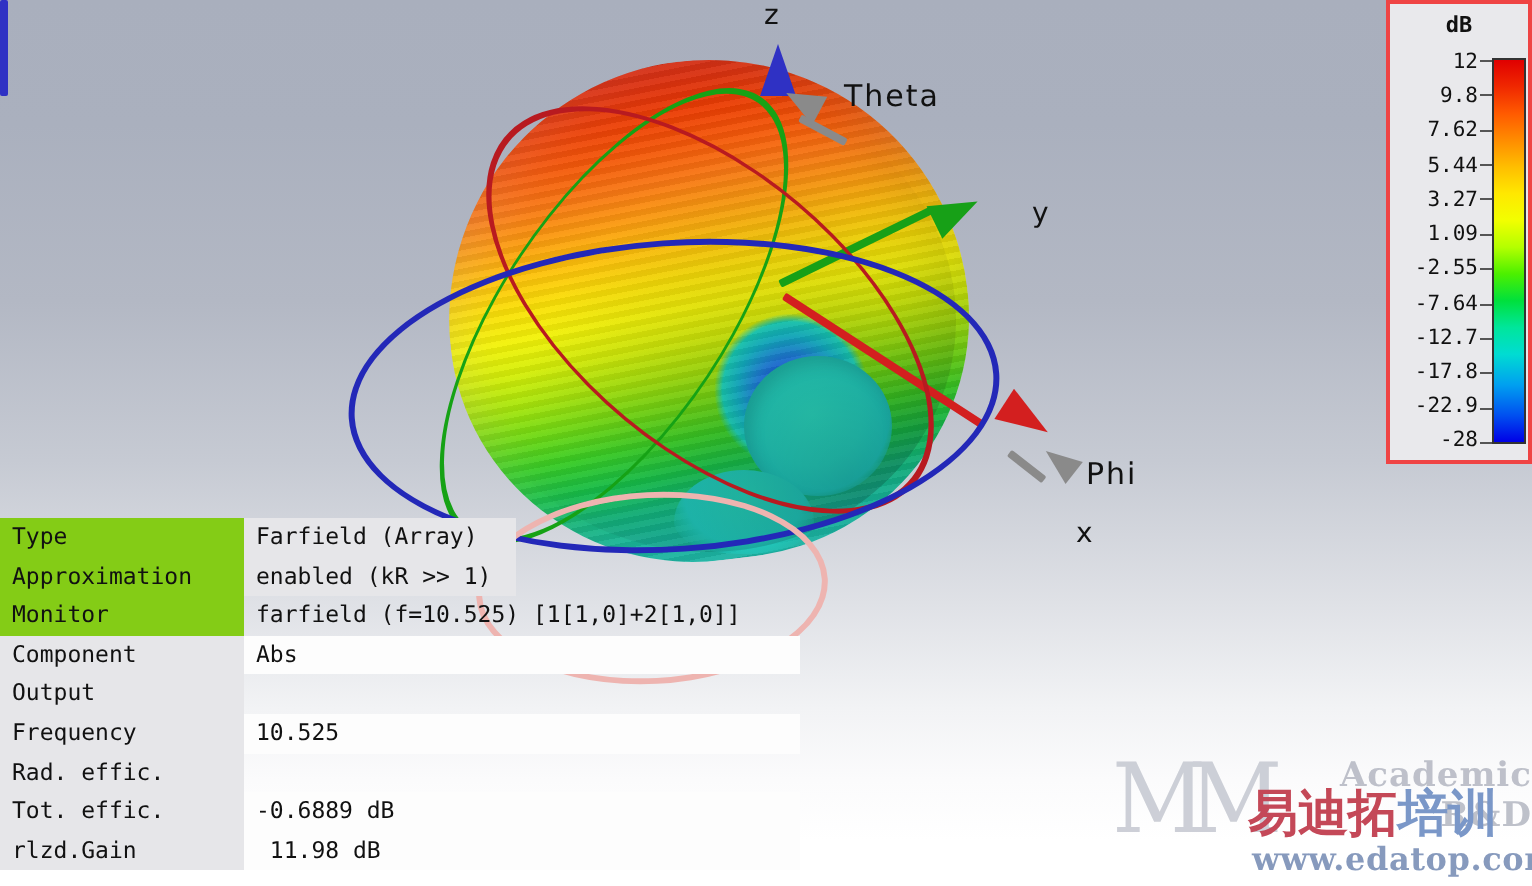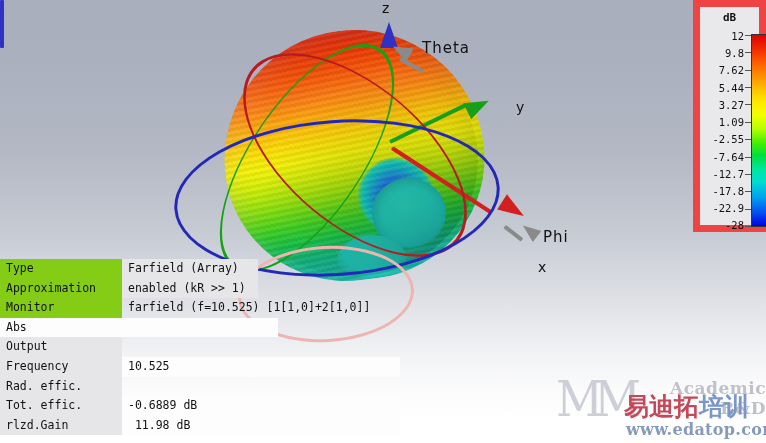--- a/index.html
+++ b/index.html
@@ -104,21 +104,21 @@
   .ph-stem{left:522px;top:238px;width:22px;transform:rotate(-142deg);}
   .ph-head{left:521px;top:224px;border-top:7px solid transparent;border-bottom:7px solid transparent;border-right:18px solid #8a8a8a;transform:rotate(38deg);}
 
   .annot{position:absolute;font-family:"DejaVu Sans",sans-serif;font-size:15px;color:#111;z-index:9;letter-spacing:1px;}
   .annot-theta{left:422px;top:39px;}
   .annot-phi{left:543px;top:228px;}
 
   
   .legend{
     position:absolute;left:693px;top:0px;width:73px;height:232px;
-    background:#e9e9ec;border:7px solid #ef4444;box-sizing:border-box;
+    background:#e9e9ec;border:2px solid #ef4444;box-sizing:border-box;
     z-index:20;
   }
   .legend-title{
     position:absolute;left:0;top:4px;width:100%;text-align:center;
     font-family:"DejaVu Sans Mono",monospace;font-size:11px;font-weight:bold;color:#111;
   }
   .legend-body{position:absolute;left:0;top:22px;width:100%;height:204px;}
   .legend-labels{
     position:absolute;left:0;top:0;width:44px;height:100%;
     display:flex;flex-direction:column;justify-content:space-between;
@@ -269,20 +269,21 @@
     </div>
     <div class="info-row">
       <div class="info-key">Approximation</div>
       <div class="info-val">enabled (kR &gt;&gt; 1)</div>
     </div>
     <div class="info-row">
       <div class="info-key">Monitor</div>
       <div class="info-val">farfield (f=10.525) [1[1,0]+2[1,0]]</div>
     </div>
     <div class="info-row">
+      <div class="info-key">Component</div>
       <div class="info-val">Abs</div>
     </div>
     <div class="info-row">
       <div class="info-key">Output</div>
     </div>
     <div class="info-row">
       <div class="info-key">Frequency</div>
       <div class="info-val">10.525</div>
     </div>
     <div class="info-row">

